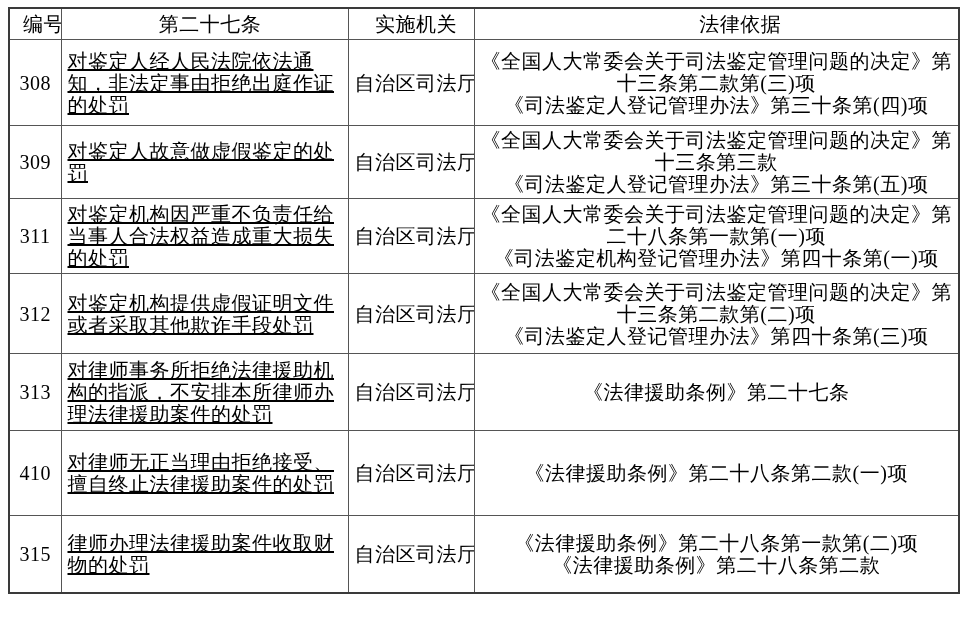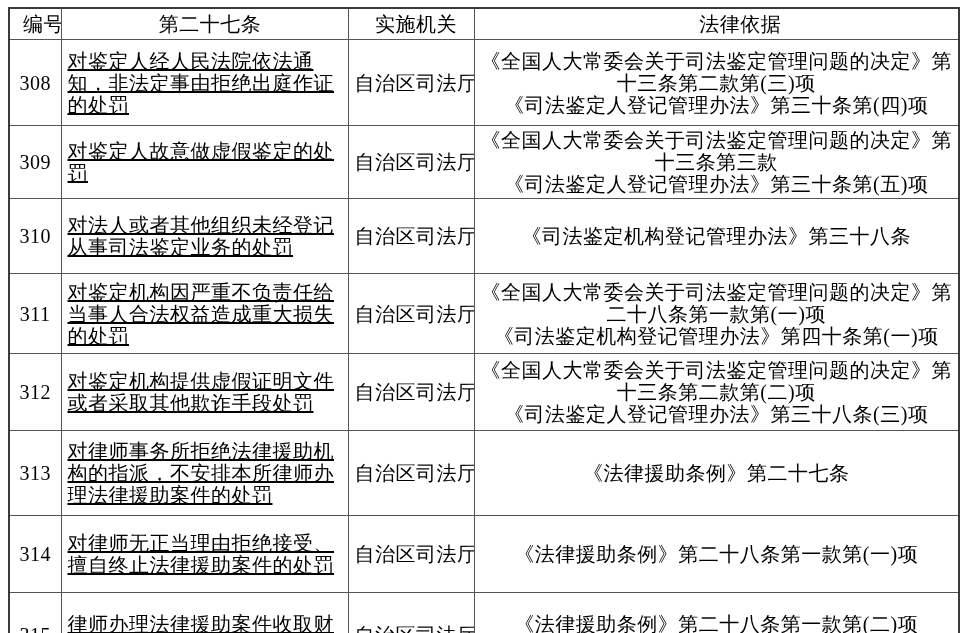--- a/index.html
+++ b/index.html
@@ -84,61 +84,52 @@
       <tr>
         <td class="cell-id">309</td>
         <td class="cell-name">对鉴定人故意做虚假鉴定的处罚</td>
         <td class="cell-agency">自治区司法厅</td>
         <td class="cell-legal">
           <div class="legal-line">《全国人大常委会关于司法鉴定管理问题的决定》第十三条第三款</div>
           <div class="legal-line">《司法鉴定人登记管理办法》第三十条第(五)项</div>
         </td>
       </tr>
       <tr>
-        <td class="cell-id">310</td>
-        <td class="cell-name">对法人或者其他组织未经登记从事司法鉴定业务的处罚</td>
-        <td class="cell-agency">自治区司法厅</td>
-        <td class="cell-legal">
-          <div class="legal-line">《司法鉴定机构登记管理办法》第三十八条</div>
-
-        </td>
-      </tr>
-      <tr>
         <td class="cell-id">311</td>
         <td class="cell-name">对鉴定机构因严重不负责任给当事人合法权益造成重大损失的处罚</td>
         <td class="cell-agency">自治区司法厅</td>
         <td class="cell-legal">
           <div class="legal-line">《全国人大常委会关于司法鉴定管理问题的决定》第二十八条第一款第(一)项</div>
           <div class="legal-line">《司法鉴定机构登记管理办法》第四十条第(一)项</div>
         </td>
       </tr>
       <tr>
         <td class="cell-id">312</td>
         <td class="cell-name">对鉴定机构提供虚假证明文件或者采取其他欺诈手段处罚</td>
         <td class="cell-agency">自治区司法厅</td>
         <td class="cell-legal">
           <div class="legal-line">《全国人大常委会关于司法鉴定管理问题的决定》第十三条第二款第(二)项</div>
-          <div class="legal-line">《司法鉴定人登记管理办法》第三十八条(三)项</div>
+          <div class="legal-line">《司法鉴定人登记管理办法》第四十条第(三)项</div>
         </td>
       </tr>
       <tr>
         <td class="cell-id">313</td>
         <td class="cell-name">对律师事务所拒绝法律援助机构的指派，不安排本所律师办理法律援助案件的处罚</td>
         <td class="cell-agency">自治区司法厅</td>
         <td class="cell-legal">
           <div class="legal-line">《法律援助条例》第二十七条</div>
 
         </td>
       </tr>
       <tr>
-        <td class="cell-id">314</td>
+        <td class="cell-id">410</td>
         <td class="cell-name">对律师无正当理由拒绝接受、擅自终止法律援助案件的处罚</td>
         <td class="cell-agency">自治区司法厅</td>
         <td class="cell-legal">
-          <div class="legal-line">《法律援助条例》第二十八条第一款第(一)项</div>
+          <div class="legal-line">《法律援助条例》第二十八条第二款(一)项</div>
 
         </td>
       </tr>
       <tr>
         <td class="cell-id">315</td>
         <td class="cell-name">律师办理法律援助案件收取财物的处罚</td>
         <td class="cell-agency">自治区司法厅</td>
         <td class="cell-legal">
           <div class="legal-line">《法律援助条例》第二十八条第一款第(二)项</div>
           <div class="legal-line">《法律援助条例》第二十八条第二款</div>

